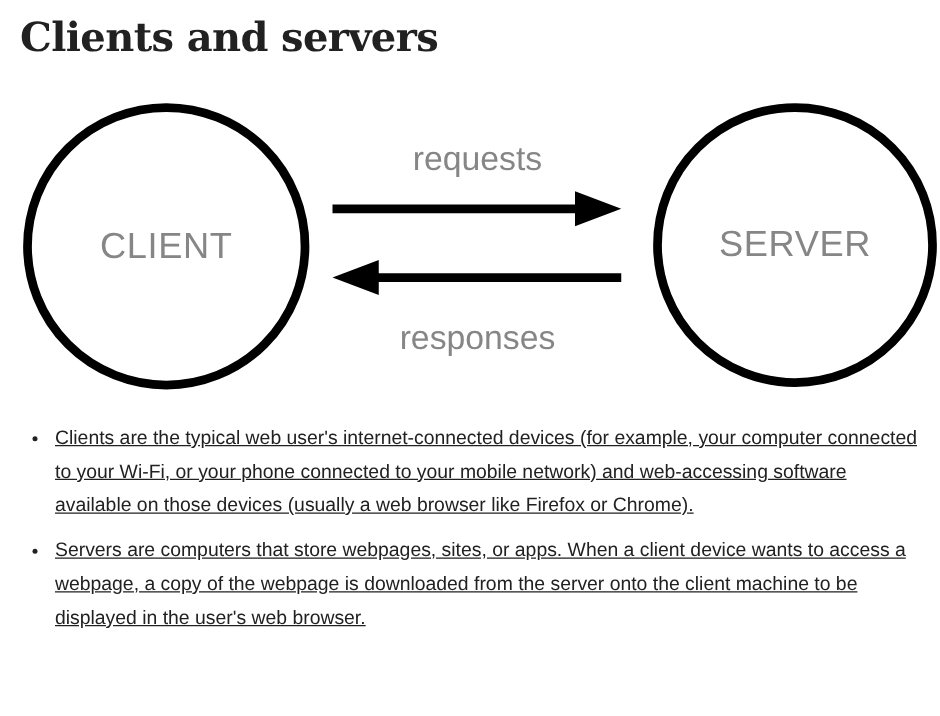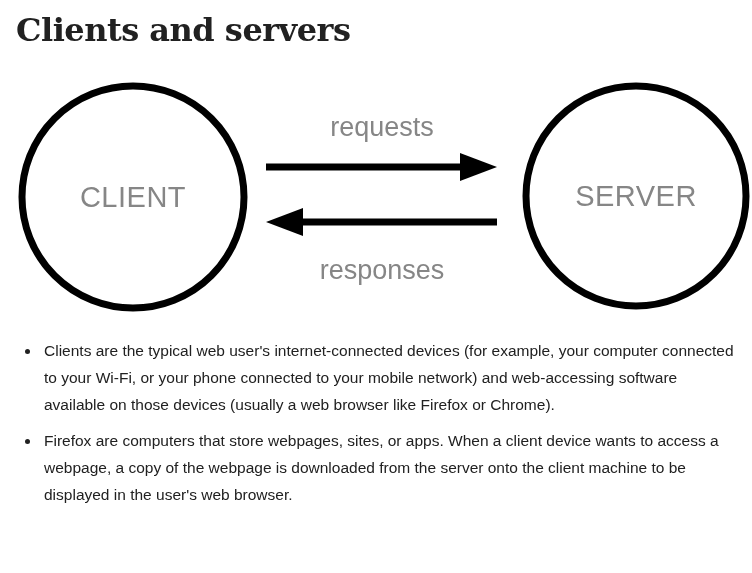--- a/index.html
+++ b/index.html
@@ -43,20 +43,21 @@
     font-size: 29px;
     letter-spacing: 0.5px;
   }
   svg text.arrow-label {
     font-family: "Liberation Sans", sans-serif;
     font-size: 27px;
   }
   ul.points {
     margin: 14px 0 0 0;
     padding-left: 27px;
+    text-decoration: underline;
   }
   ul.points li {
     font-size: 15.5px;
     line-height: 27px;
     margin-bottom: 9px;
     padding-left: 3px;
     color: #212121;
   }
 </style>
 </head>
@@ -85,16 +86,16 @@
       <g>
         <line x1="497" y1="157" x2="299" y2="157" stroke-width="7" stroke="#000000"></line>
         <polygon points="303,143 266,157 303,171" fill="#000000"></polygon>
       </g>
       <text x="382" y="205" text-anchor="middle" dominant-baseline="central" class="arrow-label" fill="#868686">responses</text>
     </svg>
   </div>
 
   <ul class="points">
     <li>Clients are the typical web user's internet-connected devices (for example, your computer connected to your Wi-Fi, or your phone connected to your mobile network) and web-accessing software available on those devices (usually a web browser like Firefox or Chrome).</li>
-    <li>Firefox are computers that store webpages, sites, or apps. When a client device wants to access a webpage, a copy of the webpage is downloaded from the server onto the client machine to be displayed in the user's web browser.</li>
+    <li>Servers are computers that store webpages, sites, or apps. When a client device wants to access a webpage, a copy of the webpage is downloaded from the server onto the client machine to be displayed in the user's web browser.</li>
   </ul>
 
 </div>
 
 </body></html>

